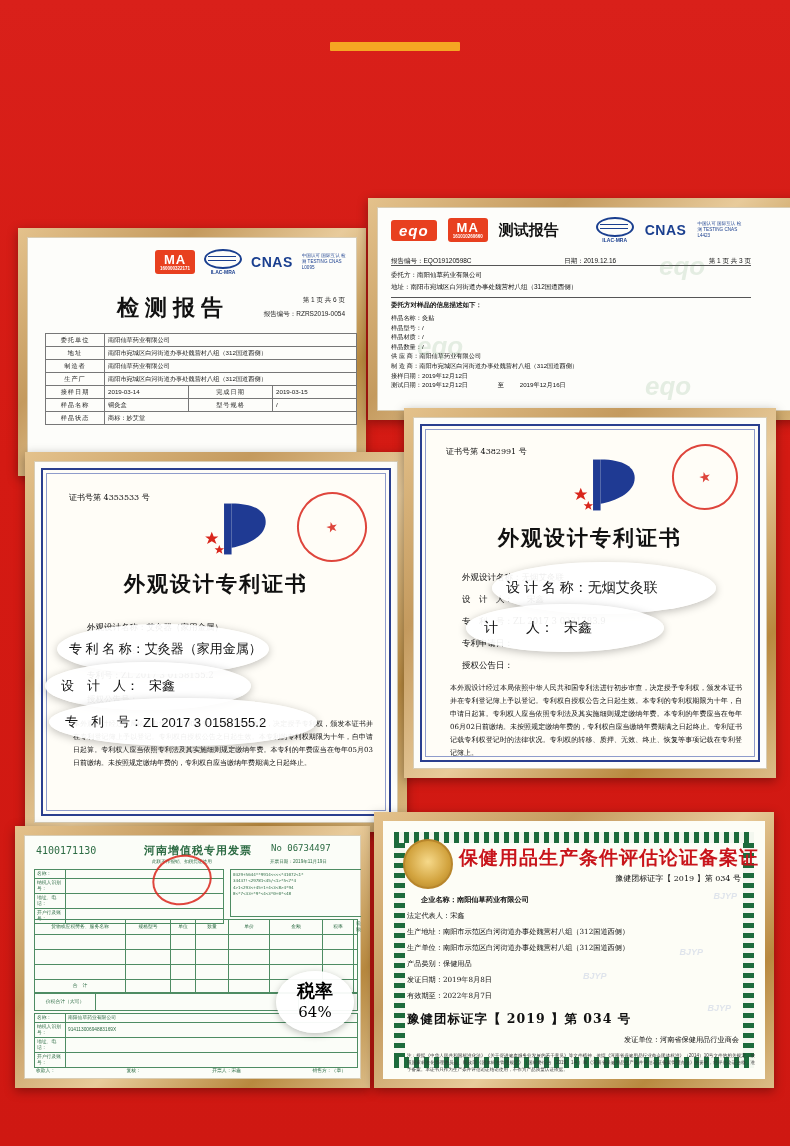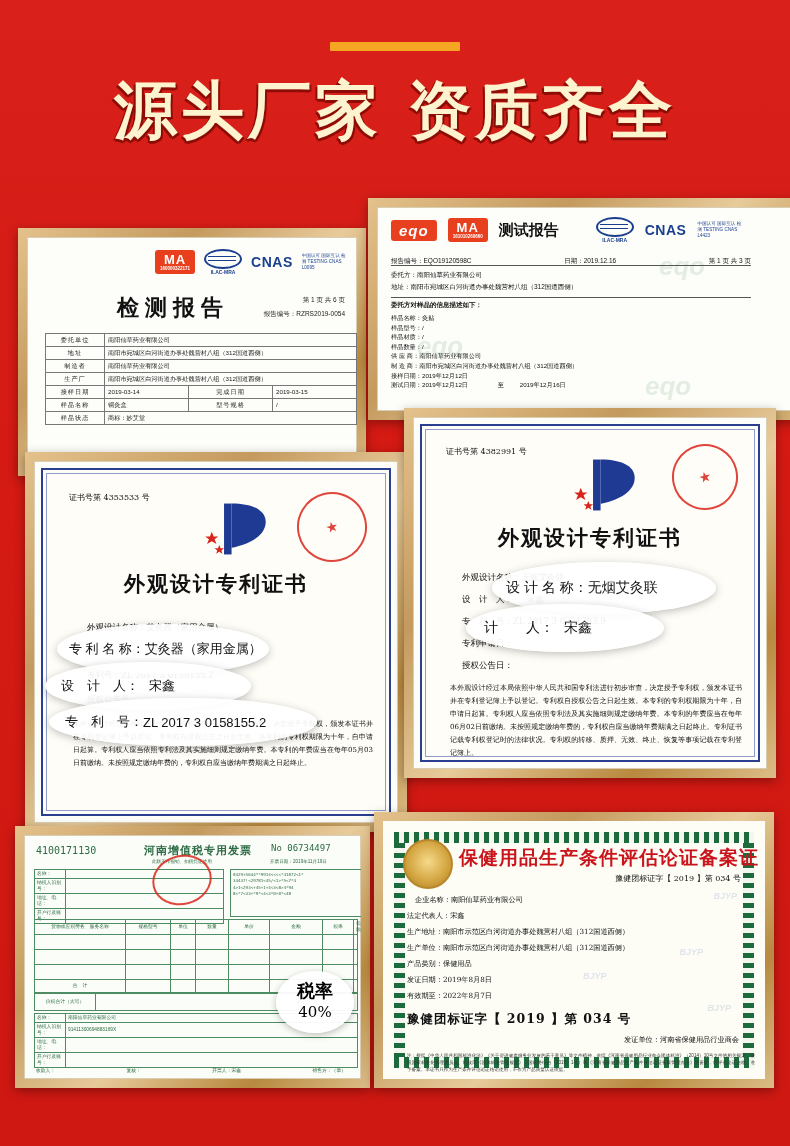--- a/index.html
+++ b/index.html
@@ -371,21 +371,20 @@
     font-style: italic;
   }
 </style>
 </head>
 <body>
 
 <div class="page">
 
   <div class="header">
     <div class="header-bar"></div>
-    <div class="header-title">源头厂家 资质齐全</div>
   </div>
 
   <div class="cert frame-gold c1">
     <div class="cert-inner">
 
       <div class="logos-row" style="top:12px; left:128px;">
         <div class="logo-ma">
           <div class="ma-txt">MA</div>
           <div class="ma-num">160000322171</div>
         </div>
@@ -729,35 +728,35 @@
         <span>收款人：</span>
         <span>复核：</span>
         <span>开票人：宋鑫</span>
         <span>销售方：（章）</span>
       </div>
 
       <div class="seal" style="top:20px; left:128px; width:56px; height:46px; border-radius:50%;"></div>
 
       <div class="rate-bubble" style="top:136px; left:252px;">
         <div style="font-size:18px; font-weight:bold; margin-top:8px;">税率</div>
-        <div style="font-size:15px;">40%</div>
+        <div style="font-size:15px;">64%</div>
       </div>
     </div>
   </div>
 
   <div class="cert frame-gold c6">
     <div class="cert-inner">
       <div class="greek-frame"></div>
 
       <div class="hf-emblem" style="top:18px; left:20px;"></div>
 
       <div class="hf-title" style="top:24px; left:76px;">保健用品生产条件评估论证备案证</div>
       <div class="hf-sub" style="top:52px; right:24px;">豫健团标证字【 2019 】第 034 号</div>
 
-      <div class="hf-row" style="top:74px; left:32px;">
+      <div class="hf-row" style="top:74px; left:38px;font-weight:bold;">
         <span>企业名称：</span><span>南阳仙草药业有限公司</span>
       </div>
       <div class="hf-row" style="top:90px; left:24px;">
         <span>法定代表人：</span><span>宋鑫</span>
       </div>
       <div class="hf-row" style="top:106px; left:24px;">
         <span>生产地址：</span><span>南阳市示范区白河街道办事处魏营村八组（312国道西侧）</span>
       </div>
       <div class="hf-row" style="top:122px; left:24px;">
         <span>生产单位：</span><span>南阳市示范区白河街道办事处魏营村八组（312国道西侧）</span>

